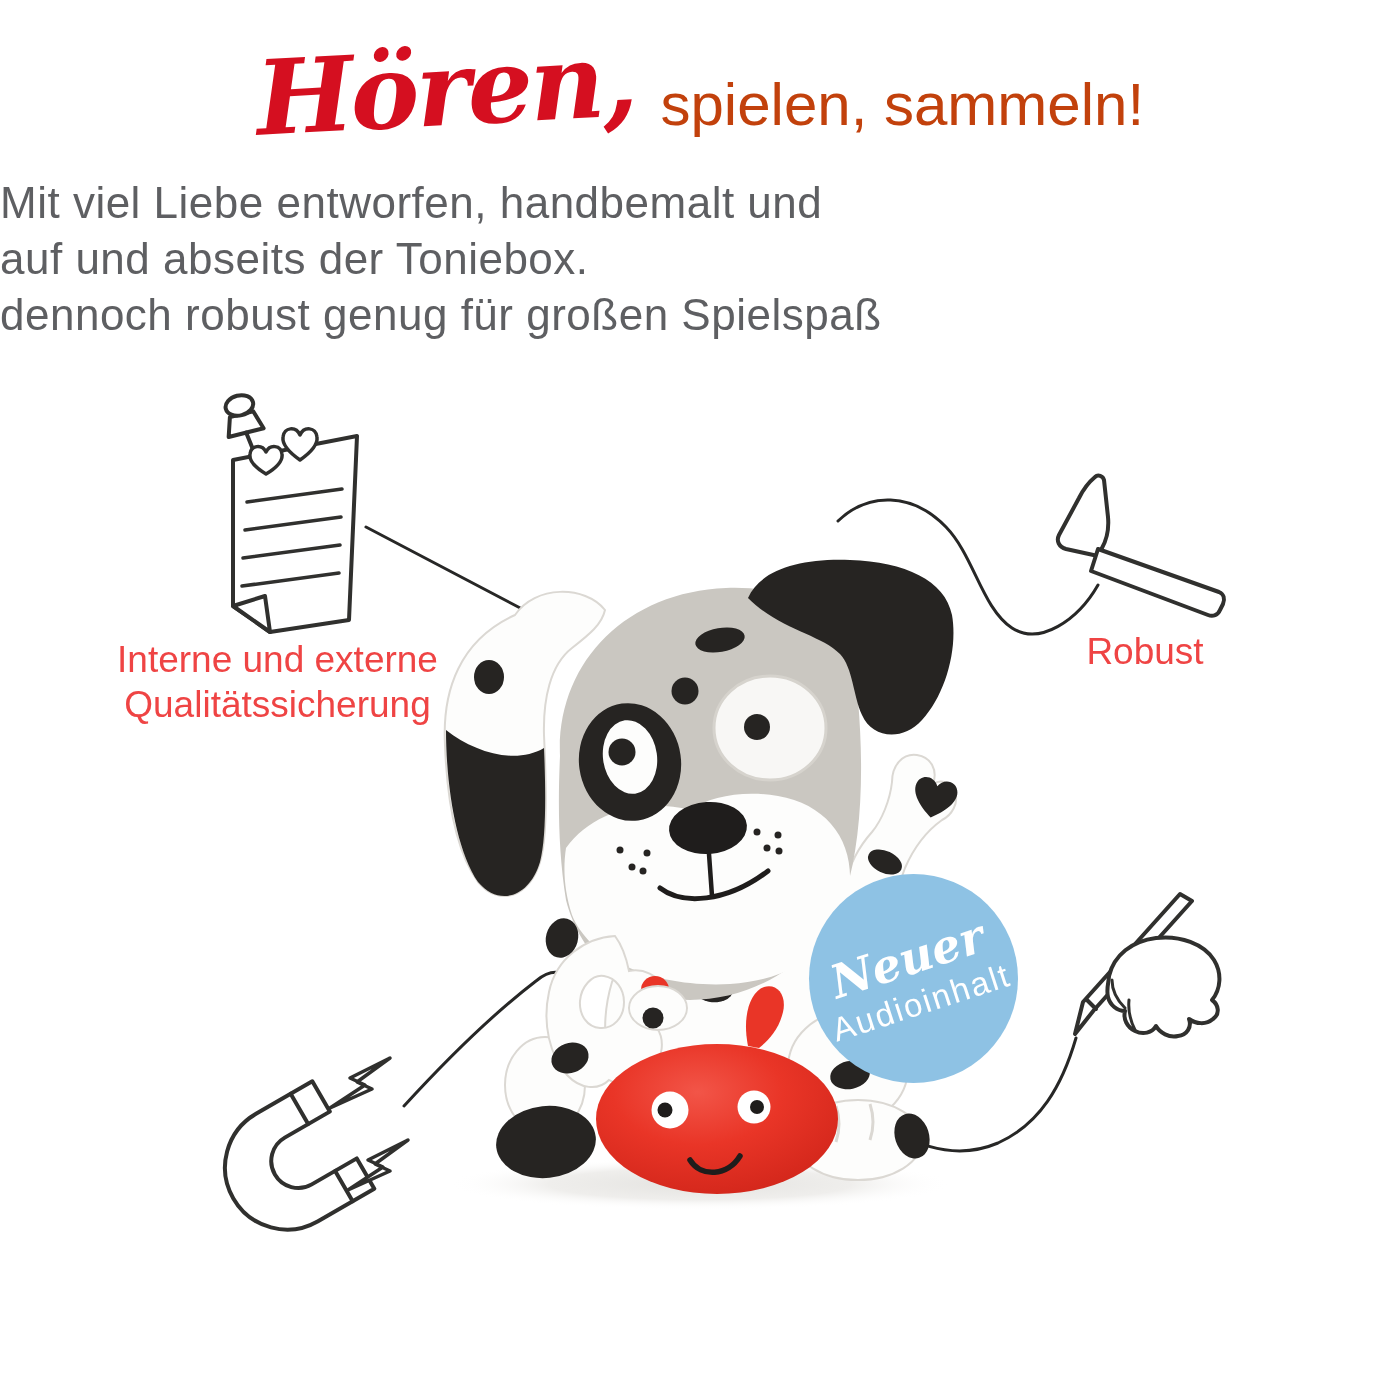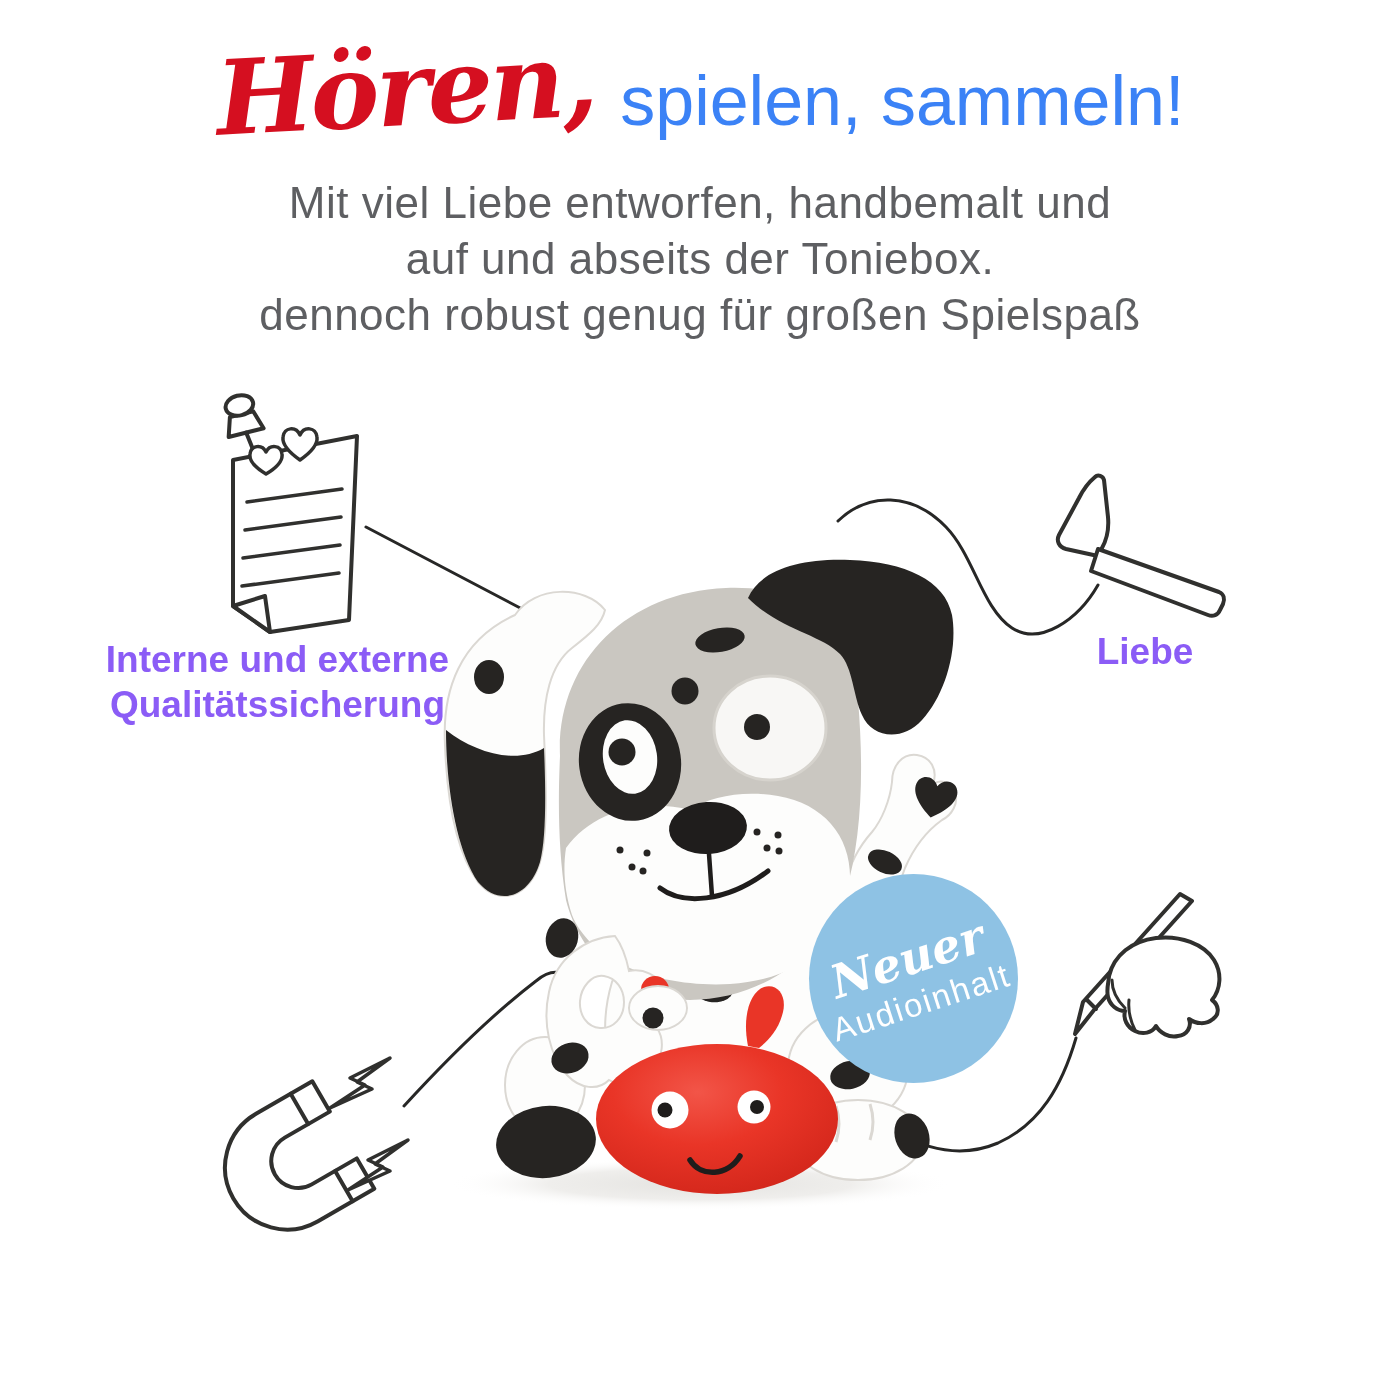--- a/index.html
+++ b/index.html
@@ -4,24 +4,24 @@
 <style>
   html,body{margin:0;padding:0;background:#ffffff;}
   .canvas{position:relative;width:1400px;height:1400px;background:#ffffff;overflow:hidden;
           font-family:"Liberation Sans",sans-serif;}
   .scene{position:absolute;left:0;top:0;z-index:1;}
   .title{position:absolute;top:28px;left:0;width:100%;display:flex;justify-content:center;
          align-items:baseline;gap:26px;z-index:3;white-space:nowrap;}
   .title-script{font-family:"DejaVu Serif",serif;font-style:italic;font-weight:700;
                 font-size:103px;color:#d50f20;display:inline-block;transform:rotate(-3deg);
                 letter-spacing:-3px;}
-  .title-rest{font-size:70px;color:#3b82f6;font-weight:400;}
-  .subtitle{position:absolute;top:175px;left:0;width:100%;text-align:center;
+  .title-rest{font-size:60px;color:#c2410c;font-weight:400;}
+  .subtitle{position:absolute;top:175px;left:0;width:100%;text-align:left;
             font-size:44px;line-height:56px;color:#5e5f62;letter-spacing:.5px;z-index:3;}
-  .feature-label{position:absolute;color:#8b5cf6;font-weight:700;font-size:37px;
+  .feature-label{position:absolute;color:#ef4444;font-weight:400;font-size:37px;
                  line-height:45px;text-align:center;z-index:4;}
   .label-quality{left:75px;top:637px;width:405px;}
   .label-robust{left:1035px;top:629px;width:220px;}
   .label-magnetic{left:147px;top:1242px;width:300px;}
   .label-handpainted{left:1060px;top:1053px;width:320px;}
   .badge{position:absolute;left:809px;top:874px;width:209px;height:209px;border-radius:50%;
          background:#8ec2e4;z-index:5;display:flex;align-items:center;justify-content:center;}
   .badge-inner{transform:rotate(-18deg);text-align:center;color:#ffffff;}
   .badge-script{font-family:"DejaVu Serif",serif;font-style:italic;font-weight:700;
                 font-size:46px;line-height:1.05;}
@@ -195,21 +195,21 @@
       <path d="M1087,1000 L1096,1009" fill="none"></path>
       <path d="M1109,976 C1114,955 1132,941 1156,938 C1180,935 1204,944 1214,960 C1222,973 1221,989 1212,1000
                C1219,1005 1220,1014 1213,1019 C1206,1025 1196,1024 1189,1019 C1192,1027 1187,1035 1178,1036
                C1169,1038 1160,1033 1156,1026 C1152,1033 1143,1035 1135,1031 C1127,1027 1123,1019 1125,1011
                C1117,1011 1110,1005 1108,997 C1106,989 1109,981 1109,976 Z"></path>
       <path d="M1125,1008 C1117,1000 1112,990 1112,980 M1135,1030 C1130,1020 1128,1010 1129,1000" fill="none" stroke-width="3"></path>
     </g>
   </svg>
 
   <div class="feature-label label-quality">Interne und externe Qualitätssicherung</div>
-  <div class="feature-label label-robust">Liebe</div>
+  <div class="feature-label label-robust">Robust</div>
 
   <div class="badge">
     <div class="badge-inner">
       <div class="badge-script">Neuer</div>
       <div class="badge-word">Audioinhalt</div>
     </div>
   </div>
 
 </div>
 

